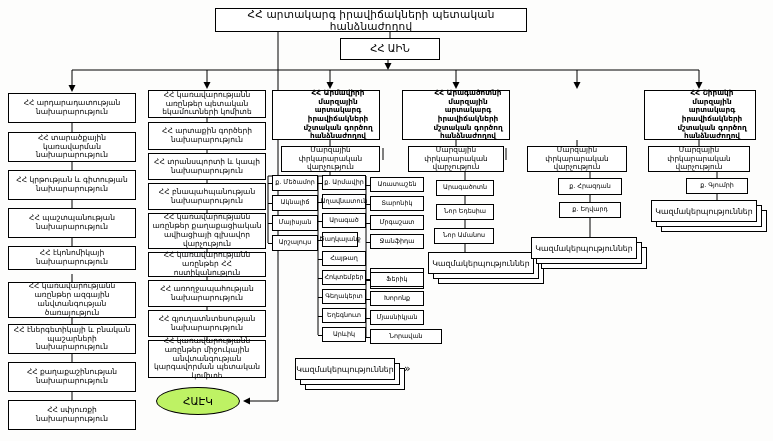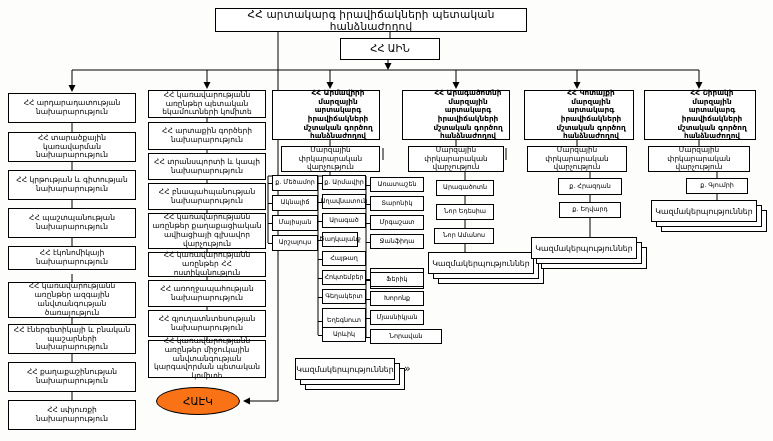--- a/index.html
+++ b/index.html
@@ -15,21 +15,21 @@
   .title{font-size:10.5px;letter-spacing:.2px;}
   .ain{font-size:10px;}
   .commission{font-weight:bold;font-size:7.3px;border-width:1.5px;padding-left:26px;}
   .rescue{font-size:7.3px;}
   .settle{font-size:6.4px;white-space:nowrap;padding:0 1px;}
   .settle::before{
     content:"";position:absolute;left:-5px;top:50%;width:5px;height:0;
     border-top:1px solid #000;
   }
   .chain::before{display:none;}
-  .ellipse{border-radius:50%;font-size:10.5px;background:#f97316;}
+  .ellipse{border-radius:50%;font-size:10.5px;background:#bef264;}
   .stackwrap{position:absolute;}
   .layer{position:absolute;left:0;top:0;right:0;bottom:0;border:1px solid #000;background:#fff;}
   .l1{transform:translate(5px,5px);}
   .l2{transform:translate(10px,10px);}
   .stackmain{position:absolute;left:0;top:0;right:0;bottom:0;border:1px solid #000;background:#fff;
     display:flex;align-items:center;justify-content:center;font-size:7.8px;}
   .quote{position:absolute;font-size:11px;}
   svg{position:absolute;left:0;top:0;}
 </style>
 </head>
@@ -107,21 +107,21 @@
   <div class="box settle" style="left:272px;top:215px;width:46px;height:16px">Մայիսյան</div>
   <div class="box settle" style="left:272px;top:235px;width:46px;height:16px">Արշալույս</div>
 
   <div class="box settle" style="left:322px;top:175px;width:44px;height:15px">ք. Արմավիր</div>
   <div class="box settle" style="left:322px;top:194px;width:44px;height:15px">Աղավնատուն</div>
   <div class="box settle" style="left:322px;top:213px;width:44px;height:15px">Արագած</div>
   <div class="box settle" style="left:322px;top:232px;width:36px;height:15px">Ծաղկալանջ</div>
   <div class="box settle" style="left:322px;top:251px;width:44px;height:15px">Հայթաղ</div>
   <div class="box settle" style="left:322px;top:270px;width:44px;height:15px">Հոկտեմբեր</div>
   <div class="box settle" style="left:322px;top:289px;width:44px;height:15px">Գեղակերտ</div>
-  <div class="box settle" style="left:322px;top:308px;width:44px;height:26px">Եղեգնուտ</div>
+  <div class="box settle" style="left:322px;top:308px;width:44px;height:15px">Եղեգնուտ</div>
   <div class="box settle" style="left:322px;top:327px;width:44px;height:15px">Արևիկ</div>
 
   <div class="box settle" style="left:370px;top:177px;width:54px;height:15px">Առատաշեն</div>
   <div class="box settle" style="left:370px;top:196px;width:54px;height:15px">Տարոնիկ</div>
   <div class="box settle" style="left:370px;top:215px;width:54px;height:15px">Մրգաշատ</div>
   <div class="box settle" style="left:370px;top:234px;width:54px;height:15px">Ջանֆիդա</div>
   <div class="box settle" style="left:370px;top:268px;width:54px;height:21px">Արտաշար</div>
   <div class="box settle" style="left:370px;top:272px;width:54px;height:15px">Ֆերիկ</div>
   <div class="box settle" style="left:370px;top:291px;width:54px;height:15px">Խորոնք</div>
   <div class="box settle" style="left:370px;top:310px;width:54px;height:15px">Մյասնիկյան</div>
@@ -138,21 +138,20 @@
   <div class="box rescue" style="left:408px;top:146px;width:96px;height:26px">Մարզային փրկարարական վարչություն</div>
   <div class="box settle chain" style="left:436px;top:180px;width:58px;height:16px">Արագածոտն</div>
   <div class="box settle chain" style="left:436px;top:204px;width:58px;height:16px">Նոր Եդեսիա</div>
   <div class="box settle chain" style="left:434px;top:228px;width:60px;height:16px">Նոր Ամանոս</div>
   <div class="stackwrap" style="left:428px;top:252px;width:106px;height:22px">
     <div class="layer l2"></div>
     <div class="layer l1"></div>
     <div class="stackmain">Կազմակերպություններ</div>
   </div>
 
-  <div class="box commission" style="left:524px;top:90px;width:110px;height:50px">ՀՀ Կոտայքի մարզային արտակարգ իրավիճակների մշտական գործող հանձնաժողով</div>
   <div class="box rescue" style="left:527px;top:146px;width:100px;height:26px">Մարզային փրկարարական վարչություն</div>
   <div class="box settle chain" style="left:558px;top:178px;width:64px;height:17px">ք. Հրազդան</div>
   <div class="box settle chain" style="left:559px;top:202px;width:62px;height:16px">ք. Եղվարդ</div>
   <div class="stackwrap" style="left:531px;top:237px;width:106px;height:22px">
     <div class="layer l2"></div>
     <div class="layer l1"></div>
     <div class="stackmain">Կազմակերպություններ</div>
   </div>
 
   <div class="box commission" style="left:644px;top:90px;width:112px;height:50px">ՀՀ Շիրակի մարզային արտակարգ իրավիճակների մշտական գործող հանձնաժողով</div>

